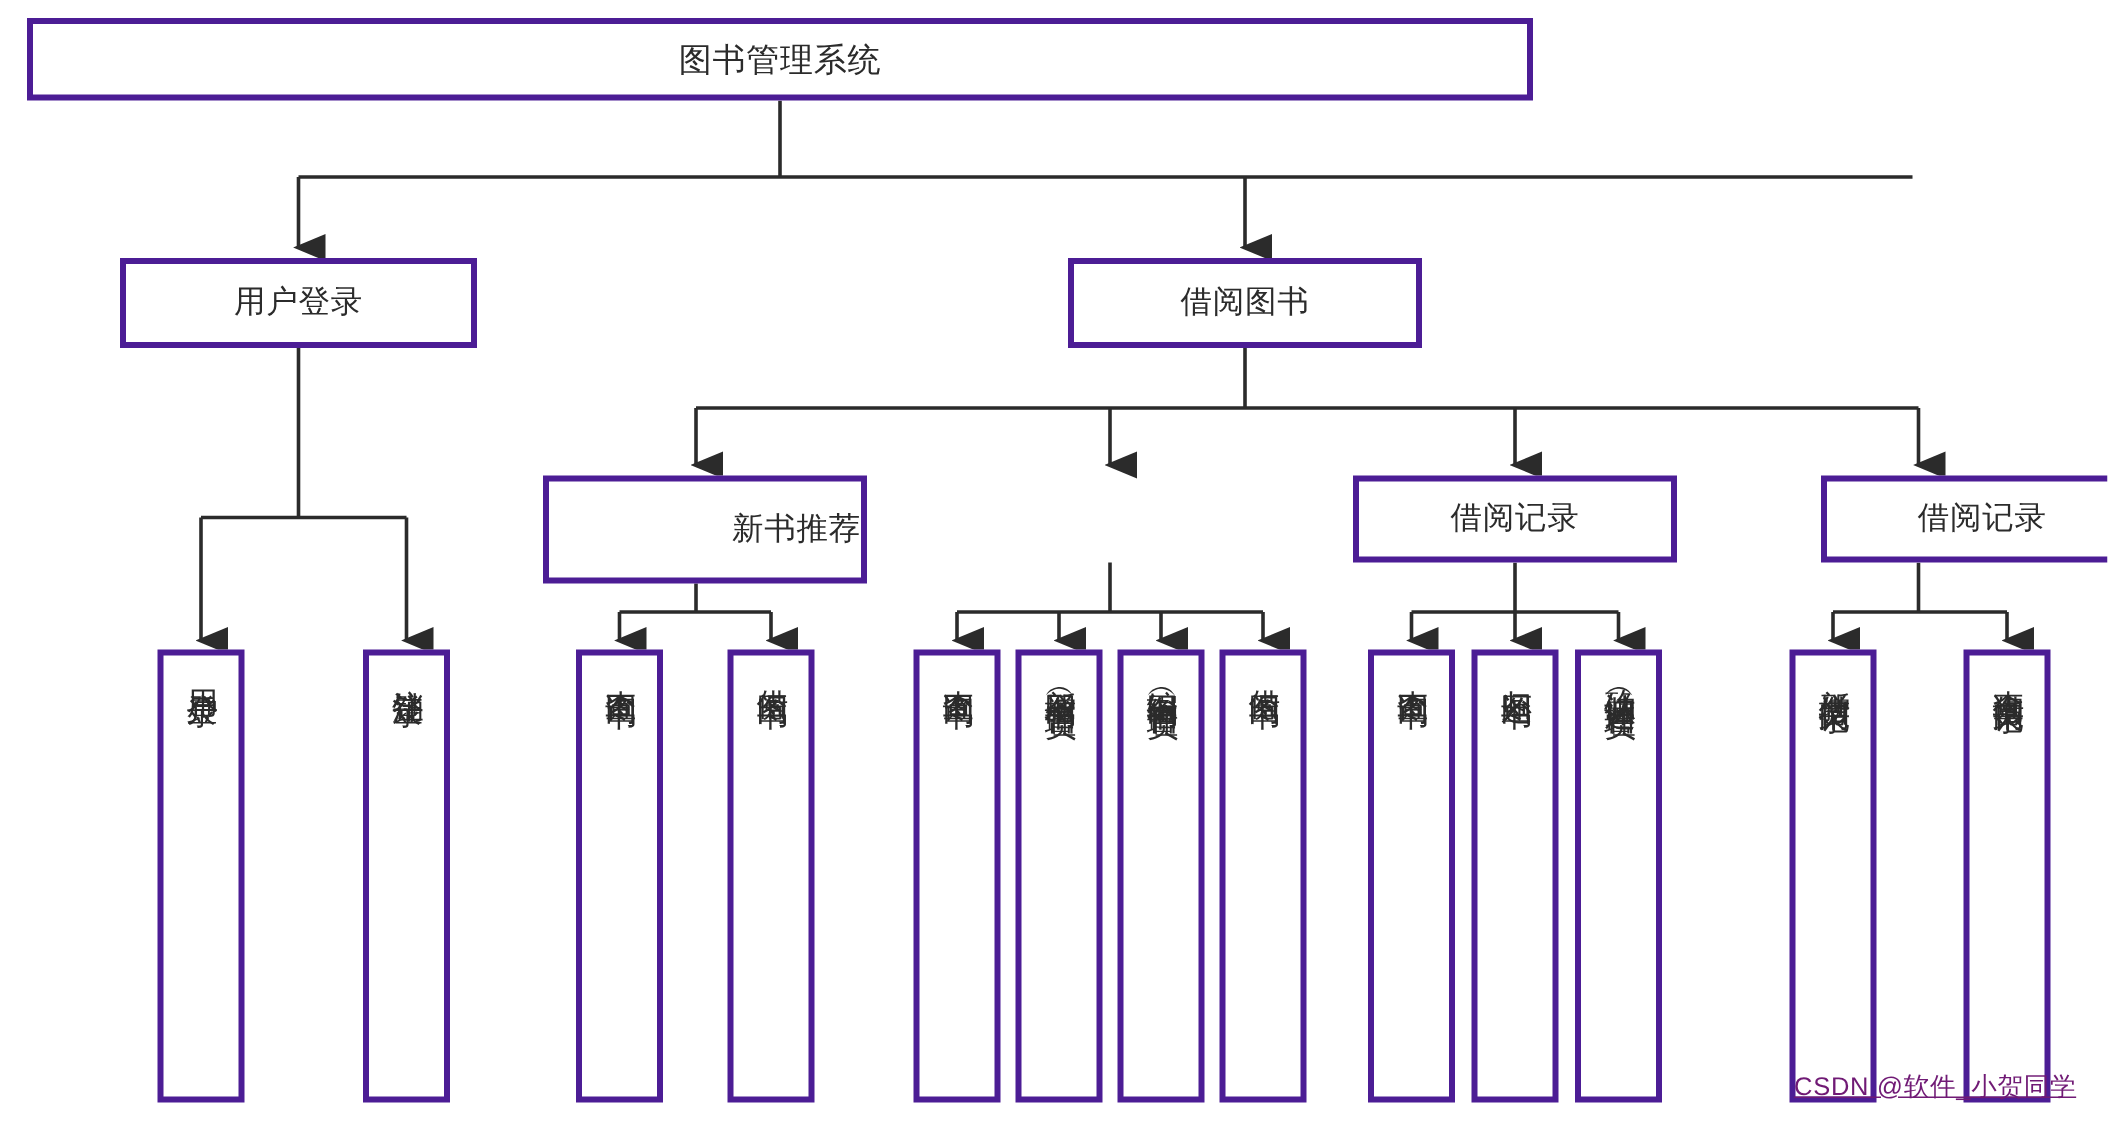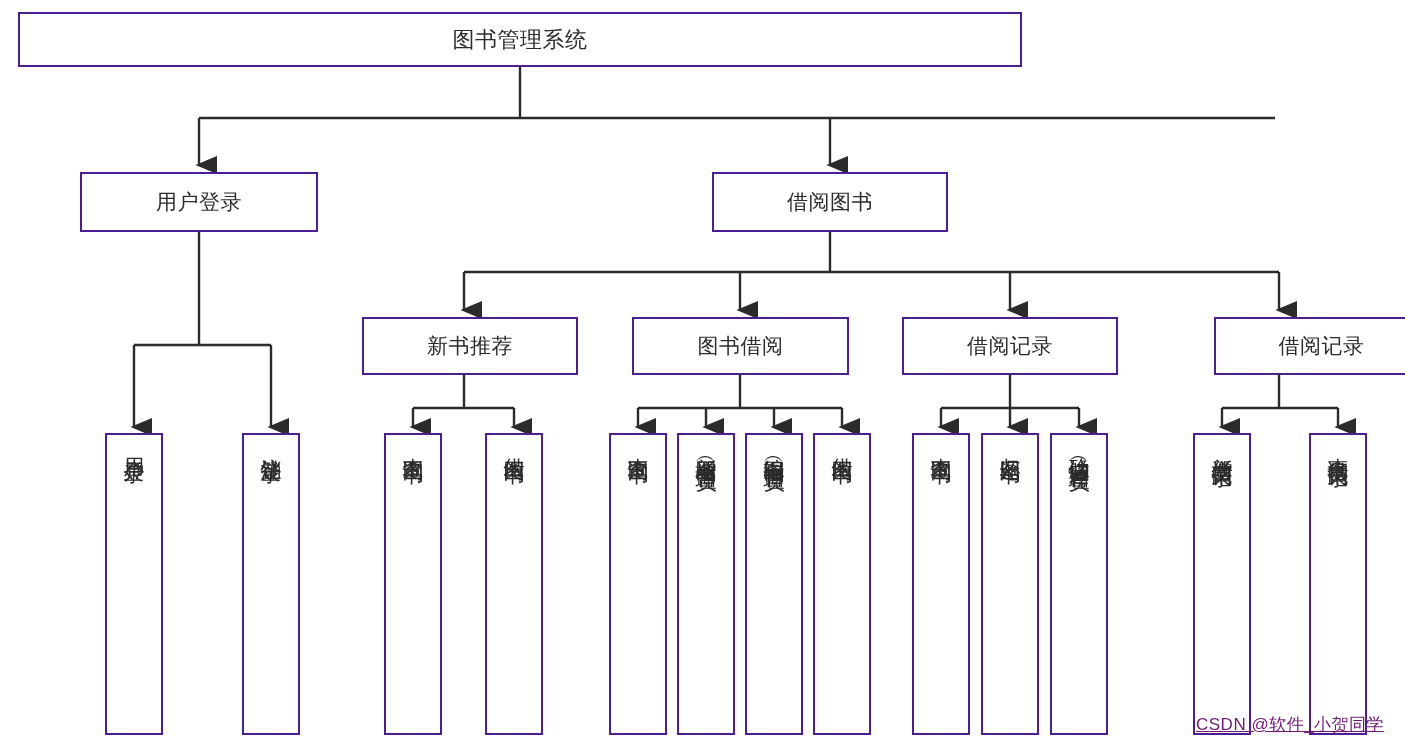--- a/index.html
+++ b/index.html
@@ -24,21 +24,21 @@
     left: 0;
     top: 0;
     width: 1405px;
     height: 747px;
     pointer-events: none;
   }
   .node {
     position: absolute;
     box-sizing: border-box;
     background: #ffffff;
-    border: 2px solid #4c1d95;
+    border: 4px solid #4c1d95;
     display: flex;
     align-items: center;
     justify-content: center;
     text-align: center;
     color: #2b2b2b;
     z-index: 2;
   }
   .node .label {
     display: block;
     line-height: 1.18;
@@ -132,25 +132,22 @@
     <span class="label">图书管理系统</span>
   </div>
 
   <div class="node horiz" style="left:80px; top:172px; width:238px; height:60px;">
     <span class="label">用户登录</span>
   </div>
   <div class="node horiz" style="left:712px; top:172px; width:236px; height:60px;">
     <span class="label">借阅图书</span>
   </div>
 
-  <div class="node horiz" style="left:362px; top:317px; width:216px; height:58px;">
+  <div class="node horiz" style="left:362px; top:317px; width:216px; height:72px;justify-content:flex-end;">
     <span class="label">新书推荐</span>
-  </div>
-  <div class="node horiz" style="left:632px; top:317px; width:217px; height:58px;">
-    <span class="label">图书借阅</span>
   </div>
   <div class="node horiz" style="left:902px; top:317px; width:216px; height:58px;">
     <span class="label">借阅记录</span>
   </div>
   <div class="node horiz" style="left:1172px; top:317px; width:215px; height:58px;margin-left:42px;">
     <span class="label">借阅记录</span>
   </div>
 
   <div class="node vert" style="left:105px; top:433px; width:58px; height:302px;">
     <span class="label">用户登录</span>

